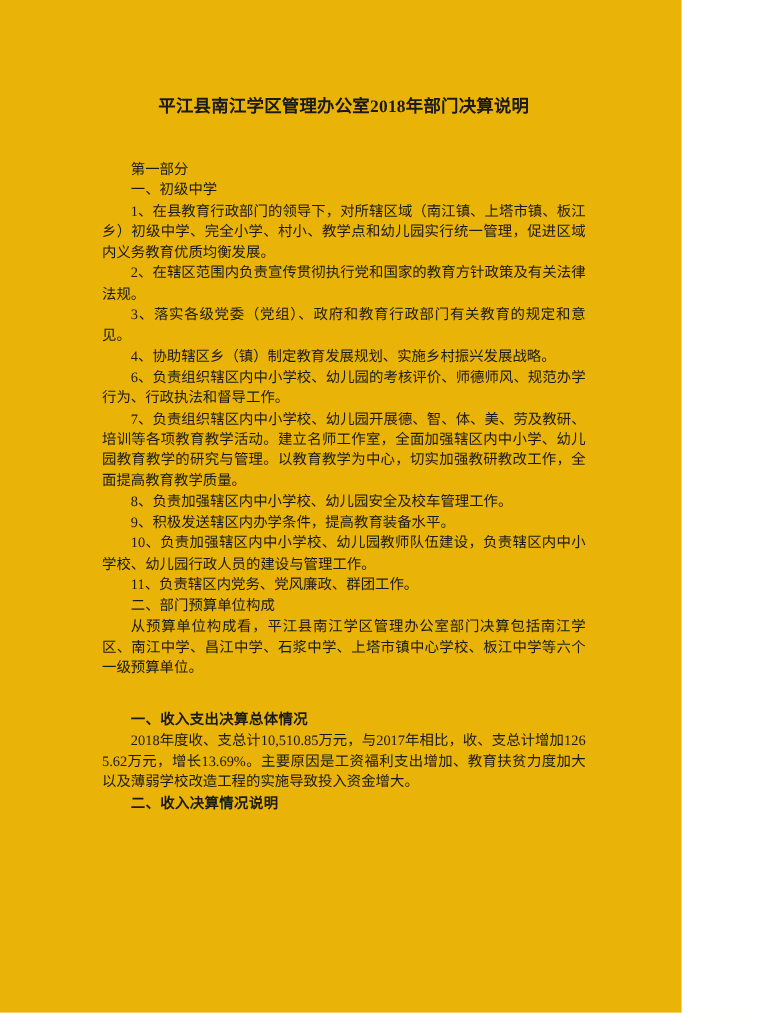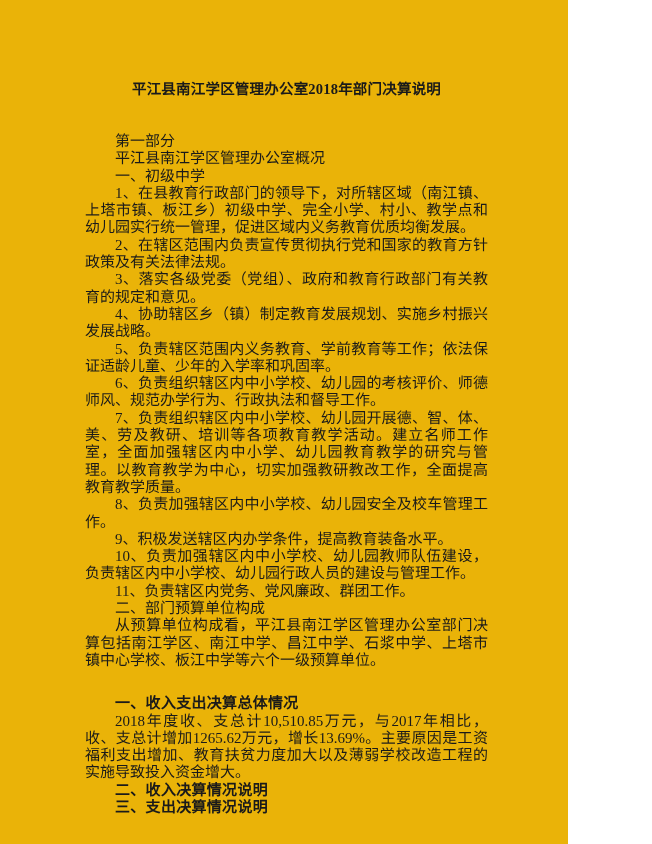--- a/index.html
+++ b/index.html
@@ -28,56 +28,53 @@
     letter-spacing: 0.2px;
   }
   .doc-part {
     margin: 0;
   }
   .part-gap {
     margin-top: 26px;
   }
   .para {
     margin: 0;
-    font-size: 15px;
+    font-size: 12px;
     line-height: 17.3px;
     text-indent: 2em;
     text-align: justify;
     word-break: break-all;
   }
   .para.bold {
     font-weight: 700;
     font-family: Liberation Serif, serif;
     letter-spacing: 0.3px;
   }
 </style>
 </head>
 <body>
 
 <div class="page">
   <div class="doc-title">平江县南江学区管理办公室2018年部门决算说明</div>
   <div>
     <section class="doc-part">
         <p class="para">第一部分</p>
-        <p class="para">平江县南江学区管理办公室概况</p>
         <p class="para">一、初级中学</p>
         <p class="para">1、在县教育行政部门的领导下，对所辖区域（南江镇、上塔市镇、板江乡）初级中学、完全小学、村小、教学点和幼儿园实行统一管理，促进区域内义务教育优质均衡发展。</p>
         <p class="para">2、在辖区范围内负责宣传贯彻执行党和国家的教育方针政策及有关法律法规。</p>
         <p class="para">3、落实各级党委（党组）、政府和教育行政部门有关教育的规定和意见。</p>
         <p class="para">4、协助辖区乡（镇）制定教育发展规划、实施乡村振兴发展战略。</p>
-        <p class="para">5、负责辖区范围内义务教育、学前教育等工作；依法保证适龄儿童、少年的入学率和巩固率。</p>
         <p class="para">6、负责组织辖区内中小学校、幼儿园的考核评价、师德师风、规范办学行为、行政执法和督导工作。</p>
         <p class="para">7、负责组织辖区内中小学校、幼儿园开展德、智、体、美、劳及教研、培训等各项教育教学活动。建立名师工作室，全面加强辖区内中小学、幼儿园教育教学的研究与管理。以教育教学为中心，切实加强教研教改工作，全面提高教育教学质量。</p>
         <p class="para">8、负责加强辖区内中小学校、幼儿园安全及校车管理工作。</p>
         <p class="para">9、积极发送辖区内办学条件，提高教育装备水平。</p>
         <p class="para">10、负责加强辖区内中小学校、幼儿园教师队伍建设，负责辖区内中小学校、幼儿园行政人员的建设与管理工作。</p>
         <p class="para">11、负责辖区内党务、党风廉政、群团工作。</p>
         <p class="para">二、部门预算单位构成</p>
         <p class="para">从预算单位构成看，平江县南江学区管理办公室部门决算包括南江学区、南江中学、昌江中学、石浆中学、上塔市镇中心学校、板江中学等六个一级预算单位。</p>
       </section>
     <section class="doc-part part-gap">
         <p class="para bold">一、收入支出决算总体情况</p>
         <p class="para">2018年度收、支总计10,510.85万元，与2017年相比，收、支总计增加1265.62万元，增长13.69%。主要原因是工资福利支出增加、教育扶贫力度加大以及薄弱学校改造工程的实施导致投入资金增大。</p>
         <p class="para bold">二、收入决算情况说明</p>
-        <p class="para bold">三、支出决算情况说明</p>
       </section>
   </div>
 </div>
 
 </body></html>

